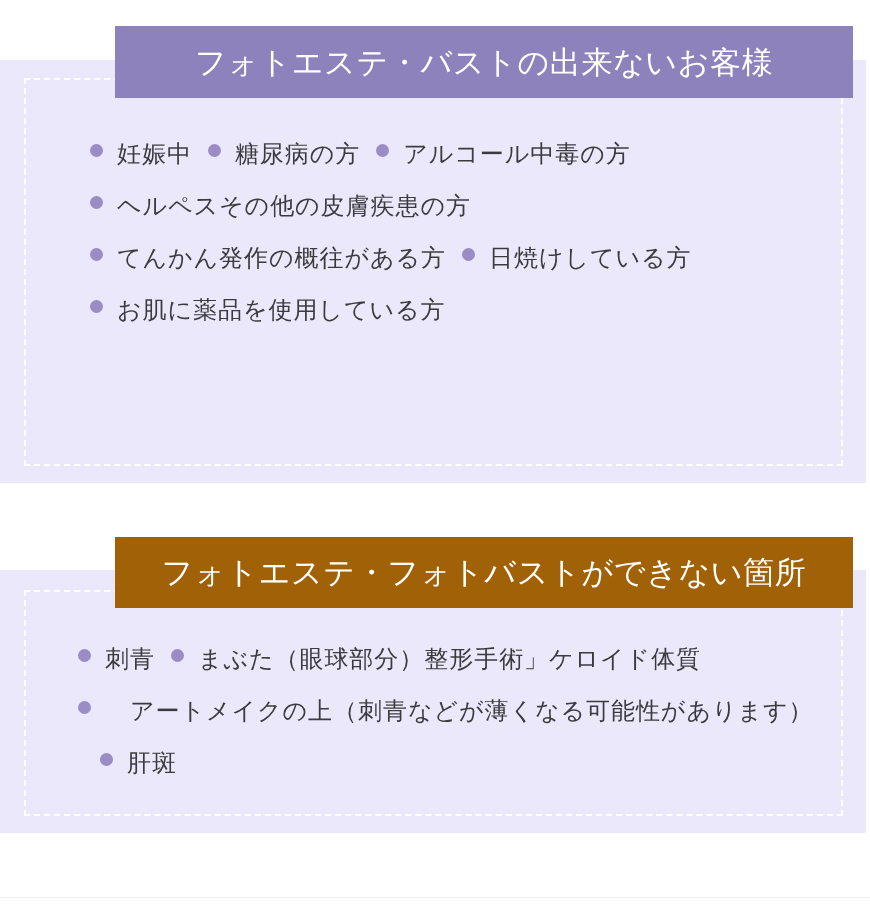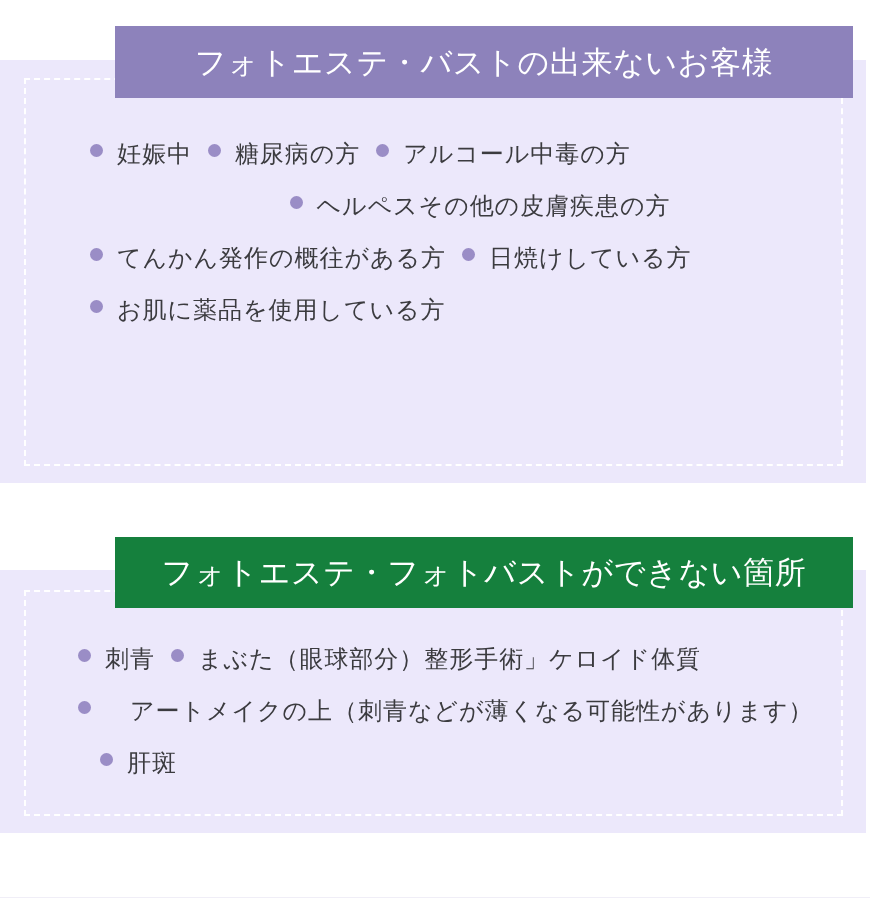--- a/index.html
+++ b/index.html
@@ -137,42 +137,42 @@
       <span class="ribbon-title" style="color: rgb(255, 255, 255);">フォトエステ・バストの出来ないお客様</span>
     </div>
 
     <div class="list">
 
       <div class="list-row" style="color: rgb(59, 59, 63);">
         <span class="bullet" style="background: rgb(154, 141, 198);"></span><span class="txt">妊娠中</span><span class="bullet mid" style="background: rgb(154, 141, 198);"></span><span class="txt">糖尿病の方</span><span class="bullet mid" style="background: rgb(154, 141, 198);"></span><span class="txt">アルコール中毒の方</span>
       </div>
 
 
-      <div class="list-row" style="color: rgb(59, 59, 63); text-align: center;">
+      <div class="list-row" style="color: rgb(59, 59, 63);">
         <span class="bullet" style="background: rgb(154, 141, 198);"></span><span class="txt">ヘルペスその他の皮膚疾患の方</span>
       </div>
 
       <div class="list-row" style="color: rgb(59, 59, 63);">
         <span class="bullet" style="background: rgb(154, 141, 198);"></span><span class="txt">てんかん発作の概往がある方</span><span class="bullet mid" style="background: rgb(154, 141, 198);"></span><span class="txt">日焼けしている方</span>
       </div>
 
 
       <div class="list-row" style="color: rgb(59, 59, 63);">
         <span class="bullet" style="background: rgb(154, 141, 198);"></span><span class="txt">お肌に薬品を使用している方</span>
       </div>
 
     </div>
   </div>
 
   <div class="section" id="section-areas">
 
     <div class="panel" style="background: rgb(236, 232, 251);"></div>
     <div class="panel-dash" style="border-color: rgb(255, 255, 255);"></div>
 
-    <div class="ribbon" style="background: #15803d;">
+    <div class="ribbon" style="background: #a16207;">
       <span class="ribbon-title" style="color: rgb(255, 255, 255);">フォトエステ・フォトバストができない箇所</span>
     </div>
 
     <div class="list">
 
       <div class="list-row" style="color: rgb(59, 59, 63);">
         <span class="bullet" style="background: rgb(154, 141, 198);"></span><span class="txt">刺青</span><span class="bullet mid" style="background: rgb(154, 141, 198);"></span><span class="txt">まぶた（眼球部分）整形手術」ケロイド体質</span>
       </div>
 
       <div class="list-row wrap" style="color: rgb(59, 59, 63);">

